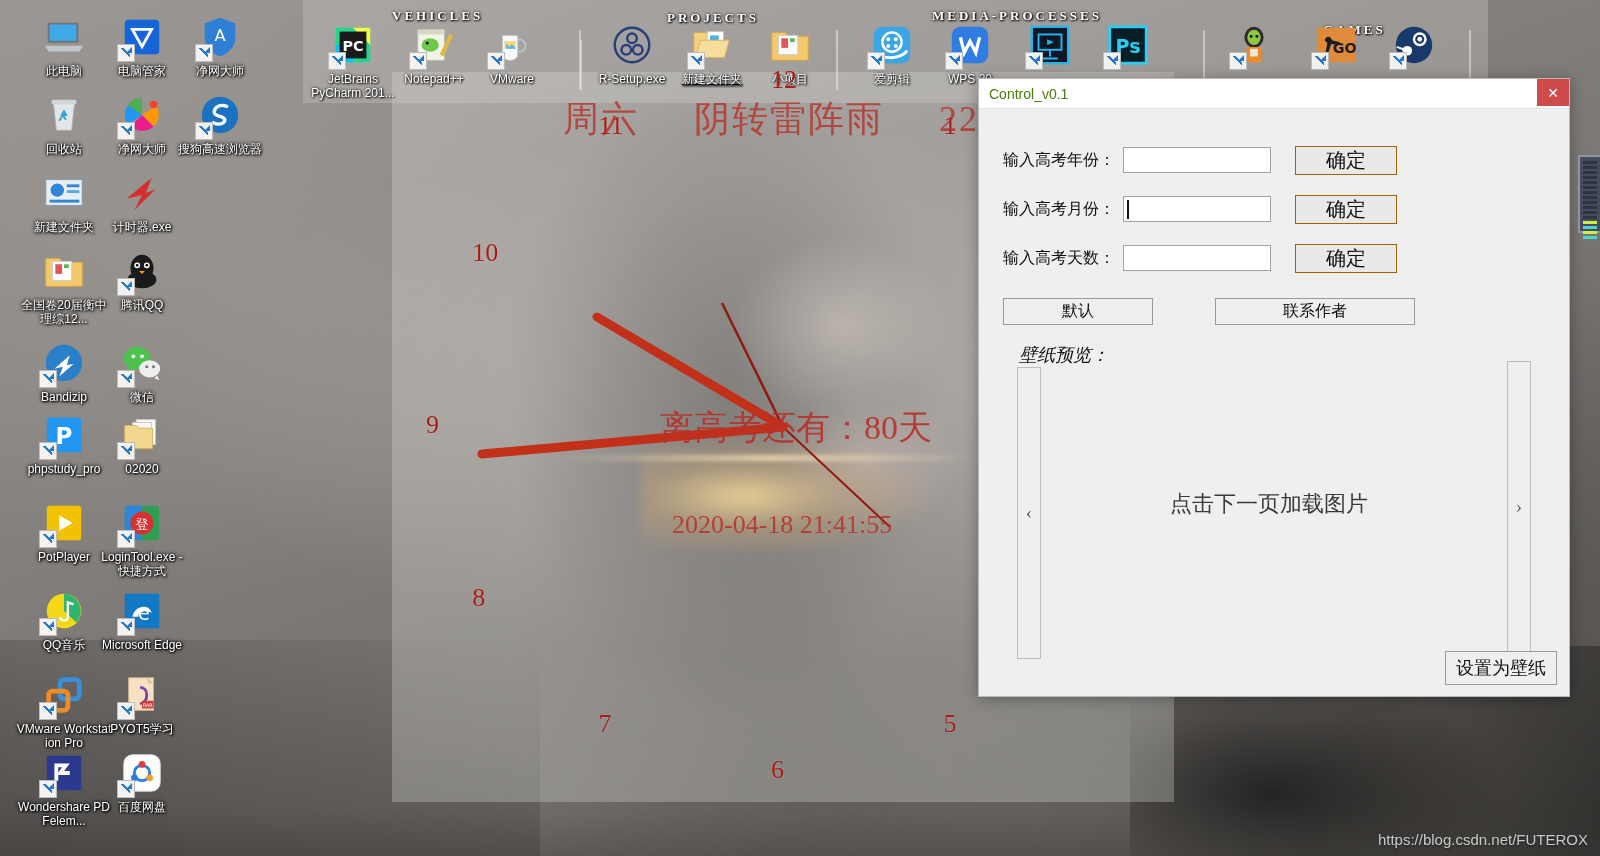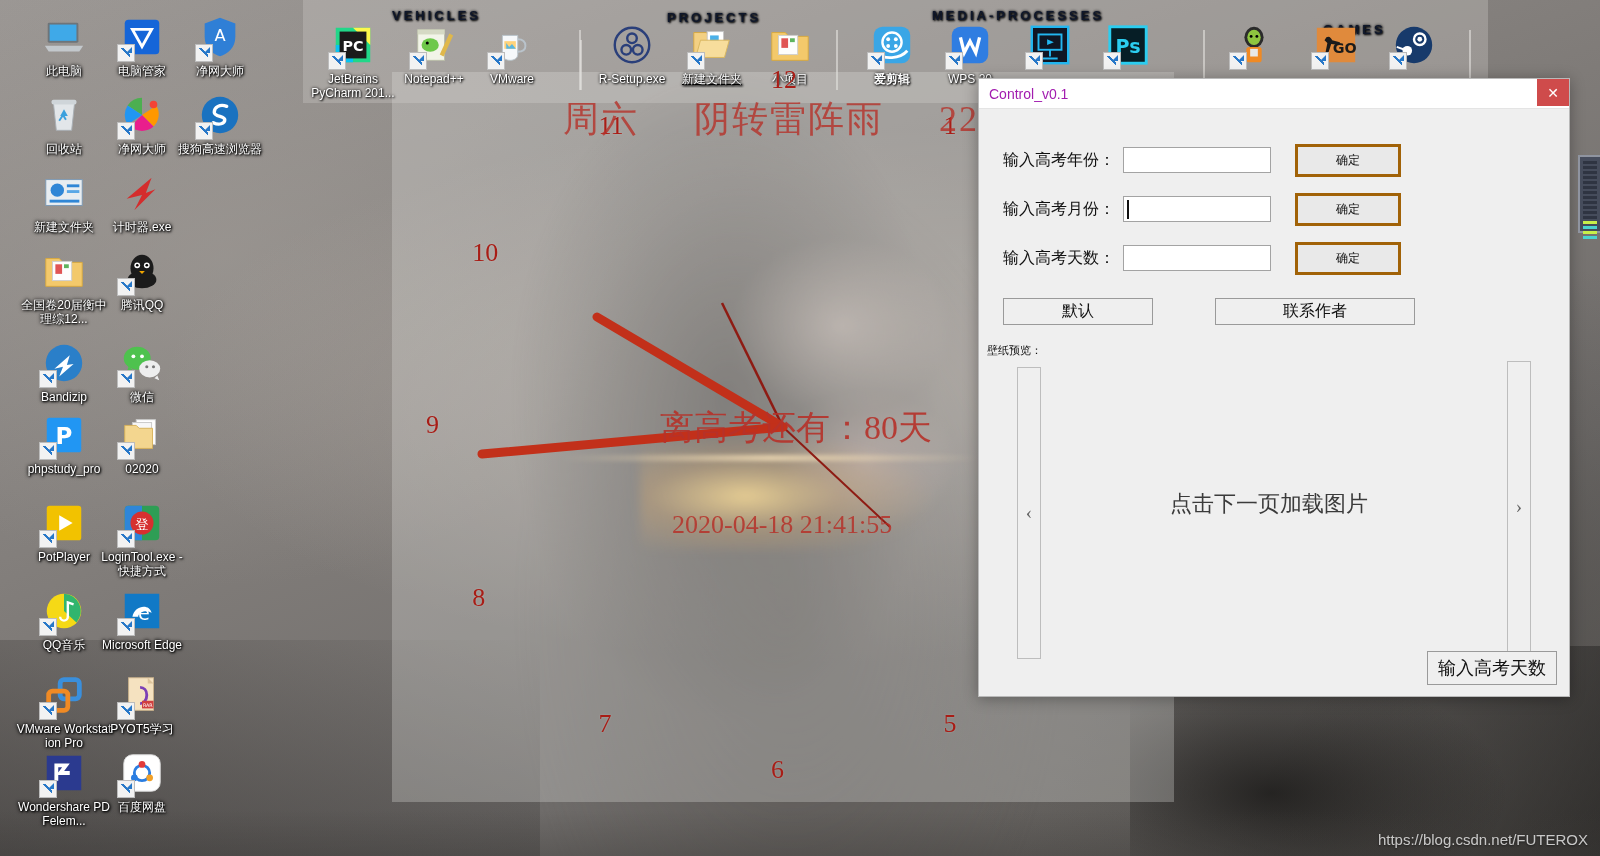--- a/index.html
+++ b/index.html
@@ -82,22 +82,23 @@
     background:
       linear-gradient(45deg,transparent 45%,#2878c8 45%,#2878c8 62%,transparent 62%);
   }
   .shortcut-arrow::before{
     content:"";position:absolute;right:2px;top:2px;border-left:6px solid transparent;
     border-bottom:6px solid #2878c8;
   }
 
   
   .cat-label{
-    position:absolute;color:#0f172a;font-size:13px;letter-spacing:3px;font-weight:600;
+    position:absolute;color:#ffffff;font-size:13px;letter-spacing:3px;font-weight:600;
     text-shadow:0 0 3px #000,1px 1px 2px #000;
+    font-family:Liberation Serif, serif;
   }
   .dock-icon-cell{position:absolute;width:84px;text-align:center;}
   .dock-icon-art{width:46px;height:46px;margin:0 auto;position:relative;}
   .dock-icon-label{
     margin-top:4px;font-size:12px;line-height:14px;color:#fff;
     text-shadow:0 0 3px #000,1px 1px 2px #000;
   }
 
   
   .clk-num{
@@ -129,54 +130,55 @@
   
   #dlg{
     position:absolute;left:978px;top:78px;width:590px;height:617px;
     background:#efefef;border:1px solid #b9b9b9;box-shadow:0 2px 14px rgba(0,0,0,.32);
   }
   .dlg-titlebar{
     height:29px;background:#ffffff;border-bottom:1px solid #e4e4e4;
     display:flex;align-items:center;position:relative;
   }
   .dlg-title{
-    font-size:14px;color:#a21caf;margin-left:10px;
+    font-size:14px;color:#4d7c0f;margin-left:10px;
     font-family:"Liberation Sans",sans-serif;
   }
   .dlg-close{
     position:absolute;right:0;top:0;width:32px;height:27px;background:#cf4b4b;
     color:#fff;font-size:14px;display:flex;align-items:center;justify-content:center;
     cursor:pointer;
   }
   .dlg-body{position:relative;height:588px;}
 
   .field-row{position:absolute;left:24px;width:545px;height:30px;display:flex;align-items:center;}
   .field-label{
     width:120px;font-size:16px;color:#111;
     font-family:"DejaVu Sans","Liberation Sans",sans-serif;
   }
   .field-input{
     width:148px;height:26px;background:#fff;border:1px solid #a3a3a3;
     box-sizing:border-box;position:relative;
   }
   .caret{position:absolute;left:3px;top:3px;width:2px;height:19px;background:#111;}
   .field-btn{
-    margin-left:24px;width:100px;height:27px;background:#e9e9e9;border:3px solid #a16207;
-    font-size:12px;color:#111;display:flex;align-items:center;justify-content:center;
+    margin-left:24px;width:100px;height:27px;background:#e9e9e9;border:1px solid #a16207;
+    font-size:20px;color:#111;display:flex;align-items:center;justify-content:center;
     font-family:"DejaVu Sans","Liberation Sans",sans-serif;cursor:pointer;
   }
 
   .wide-btn{
     position:absolute;height:25px;background:#efefef;border:1px solid #9a9a9a;
     display:flex;align-items:center;justify-content:center;font-size:16px;color:#111;
     font-family:"DejaVu Sans","Liberation Sans",sans-serif;cursor:pointer;
   }
   .preview-label{
-    position:absolute;left:8px;top:234px;font-size:11px;color:#111;
+    position:absolute;left:40px;top:234px;font-size:18px;color:#111;
     font-family:"DejaVu Sans","Liberation Sans",sans-serif;
+    font-style:italic;
   }
   .prev-arrow{
     position:absolute;width:22px;height:290px;background:#efefef;border:1px solid #bdbdbd;
     display:flex;align-items:center;justify-content:center;color:#666;font-size:19px;
     font-family:"Liberation Serif",serif;cursor:pointer;
   }
   .preview-text{
     position:absolute;left:70px;top:380px;width:440px;text-align:center;
     font-size:22px;color:#3b3b3b;
     font-family:"DejaVu Sans","Liberation Sans",sans-serif;
@@ -463,21 +465,21 @@
       </div>
       <div class="dock-icon-cell" style="left: 748px; top: 22px;">
         <div class="dock-icon-art"><svg viewBox="0 0 48 48" width="46" height="46">
             <path d="M5 11h14l4 4h20v25H5z" fill="#f3c96b" stroke="#d8a93f"></path>
             <rect x="12" y="14" width="20" height="20" fill="#fdfdfd" stroke="#cfcfcf"></rect>
             <rect x="15" y="17" width="7" height="10" fill="#e05555"></rect>
             <rect x="24" y="17" width="5" height="4" fill="#5fb45f"></rect>
           </svg></div>
         <div class="dock-icon-label">小项目</div>
       </div>
-      <div class="dock-icon-cell" style="left: 850px; top: 22px; font-weight: bold;">
+      <div class="dock-icon-cell" style="left: 850px; top: 22px;">
         <div class="dock-icon-art"><svg viewBox="0 0 48 48" width="46" height="46">
             <rect x="5" y="5" width="38" height="38" rx="9" fill="#3aa6e6"></rect>
             <circle cx="24" cy="21" r="10" fill="none" stroke="#fff" stroke-width="2.5"></circle>
             <circle cx="20" cy="18" r="2" fill="#fff"></circle>
             <circle cx="28" cy="18" r="2" fill="#fff"></circle>
             <circle cx="20" cy="25" r="2" fill="#fff"></circle>
             <circle cx="28" cy="25" r="2" fill="#fff"></circle>
             <path d="M8 33c8 6 24 6 32-3" stroke="#fff" stroke-width="3" fill="none"></path>
           </svg><span class="shortcut-arrow"></span></div>
         <div class="dock-icon-label">爱剪辑</div>
@@ -599,21 +601,21 @@
     <div class="wide-btn" style="left:24px;top:189px;width:148px;">默认</div>
     <div class="wide-btn" style="left:236px;top:189px;width:198px;">联系作者</div>
 
     <div class="preview-label">壁纸预览：</div>
 
     <div class="prev-arrow" style="left:38px;top:258px;">‹</div>
     <div class="prev-arrow" style="left:528px;top:252px;">›</div>
 
     <div class="preview-text">点击下一页加载图片</div>
 
-    <div class="set-wall-btn">输入高考天数</div>
+    <div class="set-wall-btn">设置为壁纸</div>
   </div>
 </div>
 
 <div id="gadget">
     <div class="gbar"></div>
     <div class="gbar"></div>
     <div class="gbar"></div>
     <div class="gbar"></div>
     <div class="gbar"></div>
     <div class="gbar"></div>

